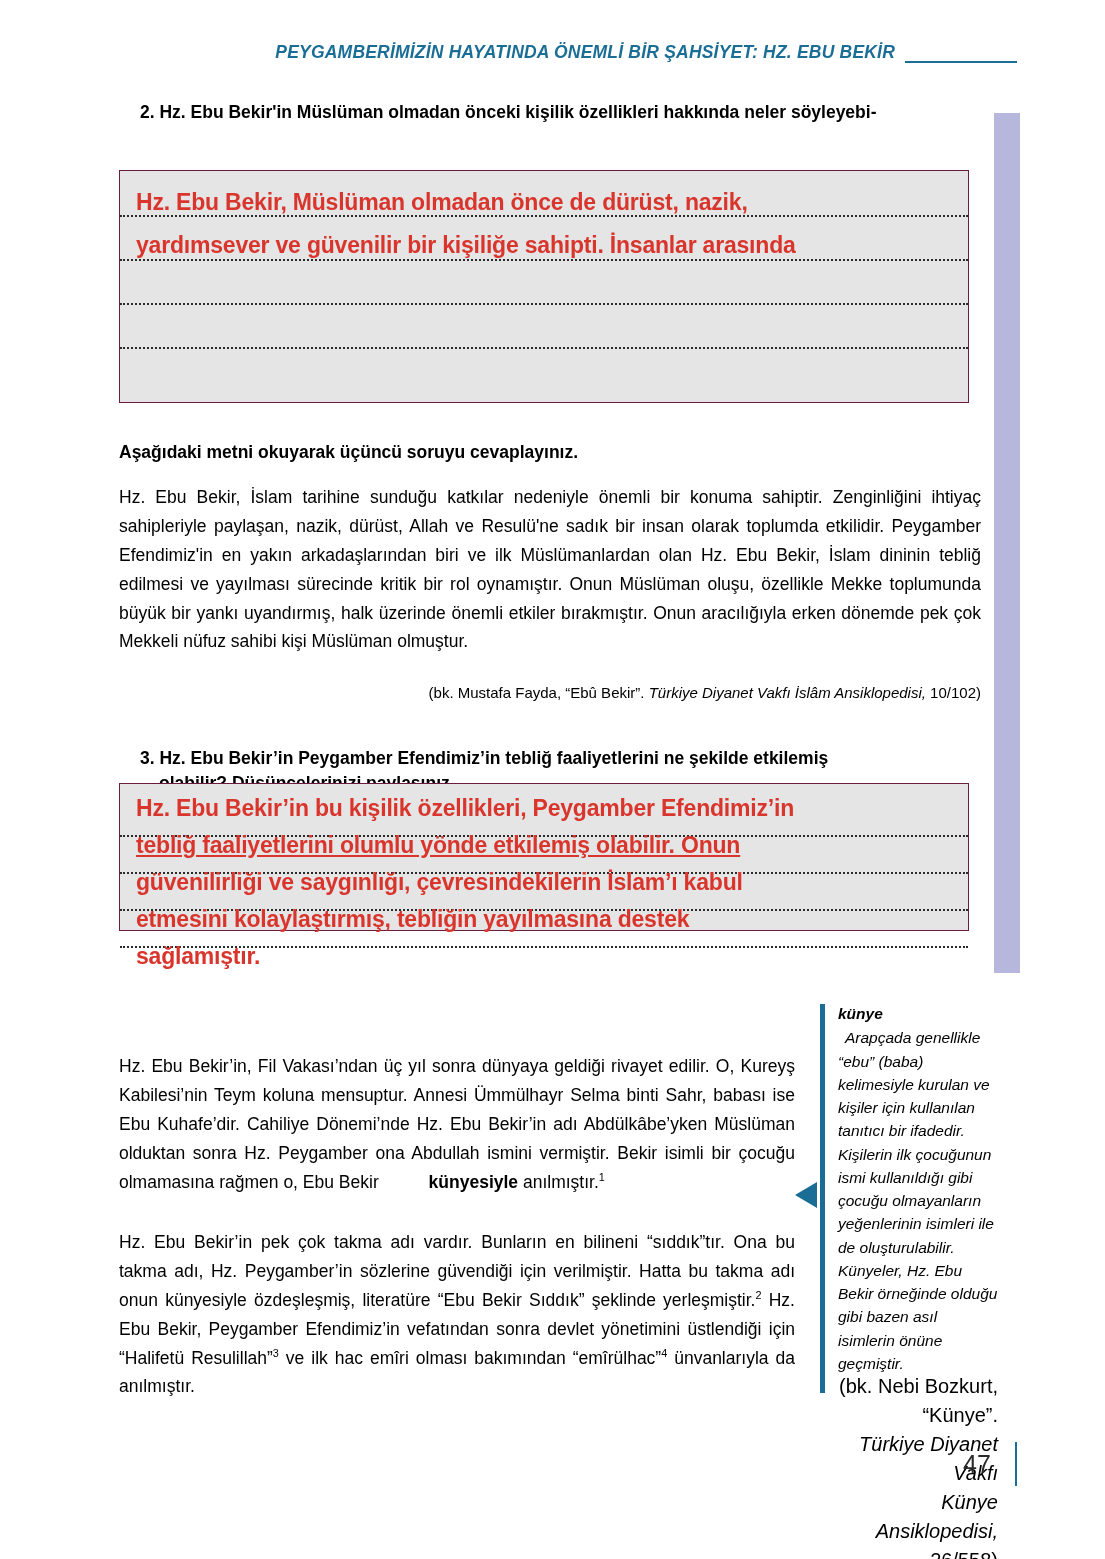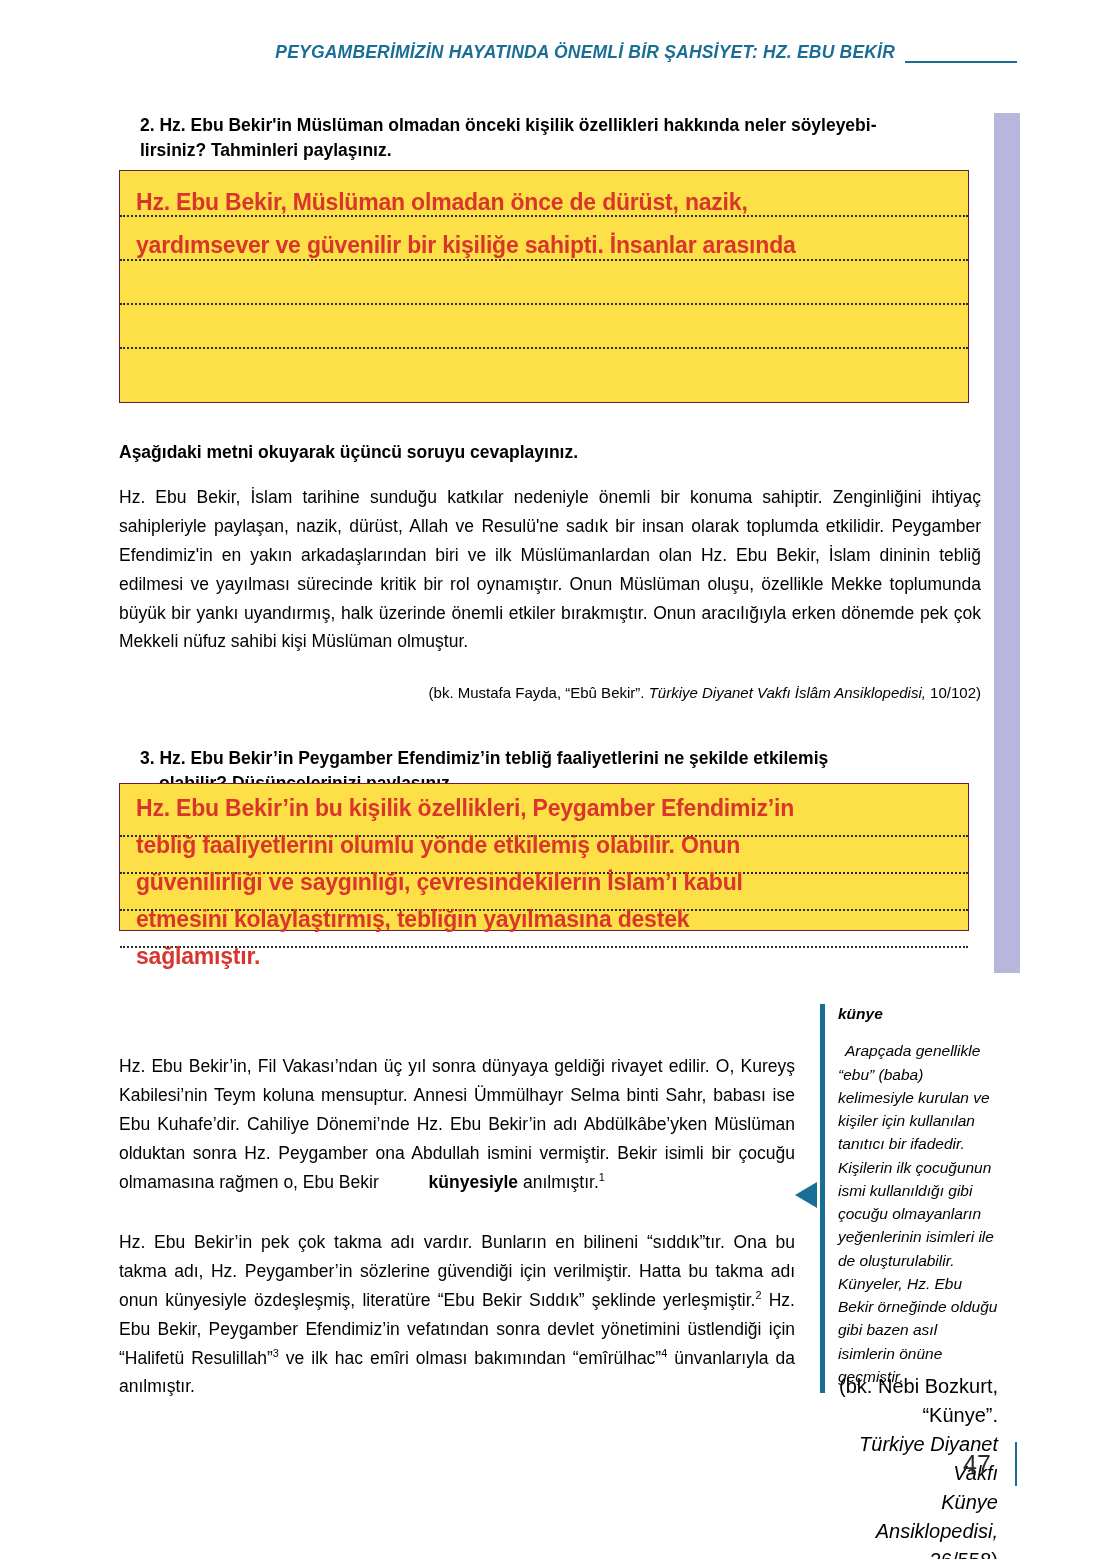--- a/index.html
+++ b/index.html
@@ -103,21 +103,21 @@
     line-height: 1.4;
     color: #000;
     text-align: right;
   }
   .citation i { font-style: italic; }
 
   
   .answer-box {
     position: absolute;
     border: 1px solid #6b1b40;
-    background: #fde047;
+    background: #e5e5e5;
     box-sizing: border-box;
   }
   .answer-rules {
     position: absolute;
     left: 0; right: 0; top: 0; bottom: 0;
   }
   .rule-line {
     position: absolute;
     left: 0;
     right: 0;
@@ -146,21 +146,21 @@
     width: 160px;
     font-style: italic;
     font-size: 15.5px;
     line-height: 1.5;
     color: #000;
   }
   .glossary-term {
     font-weight: bold;
     font-style: italic;
     display: block;
-    margin-bottom: 14px;
+    margin-bottom: 1px;
   }
   .glossary-body {
     display: block;
     text-align: left;
     text-indent: 7px;
   }
   .glossary-citation {
     position: absolute;
     left: 830px;
     top: 1372px;
@@ -199,23 +199,22 @@
 
   <div class="header">
     <div class="header-title">PEYGAMBERİMİZİN HAYATINDA ÖNEMLİ BİR ŞAHSİYET: HZ. EBU BEKİR</div>
     <div class="header-rule"></div>
   </div>
 
   <div class="lavender-bar"></div>
   <div class="blue-bar"></div>
   <div class="blue-triangle"></div>
 
-  <div class="q-heading" style="left:140px; top:113px; width:850px;">
+  <div class="q-heading" style="left:140px; top:100px; width:850px;">
     <span class="indent-line">2. Hz. Ebu Bekir'in Müslüman olmadan önceki kişilik özellikleri hakkında neler söyleyebi-</span>
-    <span class="indent-line">lirsiniz? Tahminleri paylaşınız.</span>
   </div>
 
   <div class="answer-box" style="left:119px; top:170px; width:850px; height:233px;">
     <div class="answer-rules">
       <div class="rule-line" style="top:44px;"></div>
       <div class="rule-line" style="top:88px;"></div>
       <div class="rule-line" style="top:132px;"></div>
       <div class="rule-line" style="top:176px;"></div>
     </div>
     <div class="answer-text" style="top:10px;">
@@ -239,21 +238,21 @@
 
   <div class="answer-box" style="left:119px; top:783px; width:850px; height:148px;">
     <div class="answer-rules">
       <div class="rule-line" style="top:51px;"></div>
       <div class="rule-line" style="top:88px;"></div>
       <div class="rule-line" style="top:125px;"></div>
       <div class="rule-line" style="top:162px;"></div>
     </div>
     <div class="answer-text" style="top:6px;">
       <span class="ln" style="line-height:37px;">Hz. Ebu Bekir’in bu kişilik özellikleri, Peygamber Efendimiz’in</span>
-      <span class="ln" style="line-height:37px;">tebliğ faaliyetlerini olumlu yönde etkilemiş olabilir. Onun</span>
+      <span class="ln" style="line-height:37px;text-decoration:underline;">tebliğ faaliyetlerini olumlu yönde etkilemiş olabilir. Onun</span>
       <span class="ln" style="line-height:37px;">güvenilirliği ve saygınlığı, çevresindekilerin İslam’ı kabul</span>
       <span class="ln" style="line-height:37px;">etmesini kolaylaştırmış, tebliğin yayılmasına destek</span>
       <span class="ln" style="line-height:37px;">sağlamıştır.</span>
     </div>
   </div>
 
   <div class="body-text" style="left:119px; top:1052px; width:676px;">
     <span>Hz. Ebu Bekir’in, Fil Vakası’ndan üç yıl sonra dünyaya geldiği rivayet edilir. O, Kureyş Kabilesi’nin Teym koluna mensuptur. Annesi Ümmülhayr Selma binti Sahr, babası ise Ebu Kuhafe’dir. Cahiliye Dönemi’nde Hz. Ebu Bekir’in adı Abdülkâbe’yken Müslüman olduktan sonra Hz. Peygamber ona Abdullah ismini vermiştir. Bekir isimli bir çocuğu olmamasına rağmen o, Ebu Bekir </span><b>künyesiyle</b><span> anılmıştır.</span><sup>1</sup>
   </div>
 

